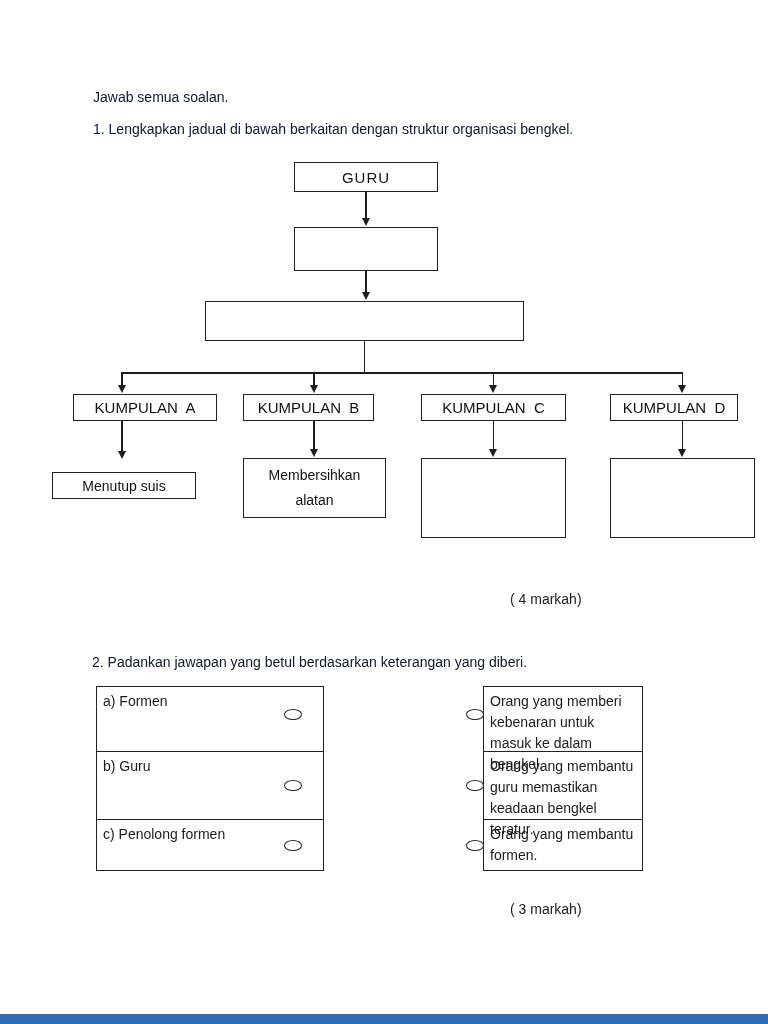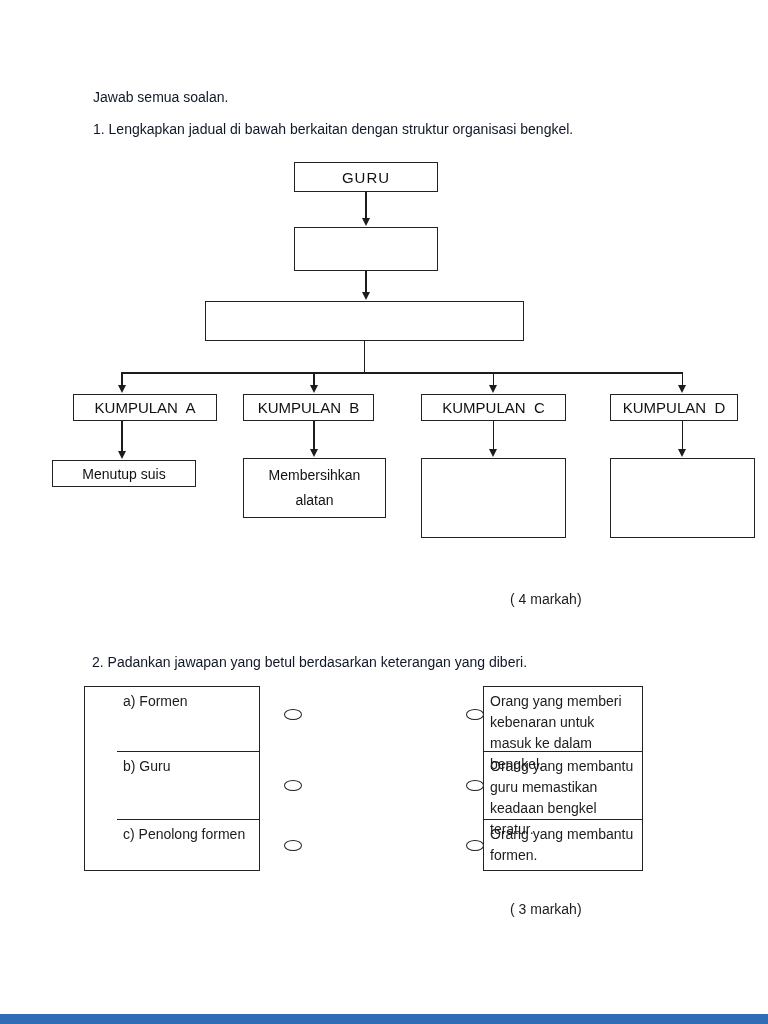--- a/index.html
+++ b/index.html
@@ -85,31 +85,31 @@
     <div class="arrow" style="left:309.5px; top:421px; height:36px;">
         <span class="shaft"></span>
       </div>
     <div class="arrow" style="left:489px;  top:421px; height:36px;">
         <span class="shaft"></span>
       </div>
     <div class="arrow" style="left:678px;  top:421px; height:36px;">
         <span class="shaft"></span>
       </div>
 
-    <div class="box" style="left:52px;  top:460px; width:144px; height:27px; font-size:14px;">Menutup suis</div>
+    <div class="box" style="left:52px;  top:472px; width:144px; height:27px; font-size:14px;">Menutup suis</div>
     <div class="box" style="left:243px; top:458px; width:143px; height:60px; font-size:14px; line-height:25px; padding:0 14px;">Membersihkan alatan</div>
     <div class="box" style="left:421px; top:458px; width:145px; height:80px; font-size:14px;"></div>
     <div class="box" style="left:610px; top:458px; width:145px; height:80px; font-size:14px;"></div>
   </div>
 
   <div class="marks" style="left:510px; top:591px;">( 4 markah)</div>
 
   <div class="txt" style="left:92px; top:653px;">2. Padankan jawapan yang betul berdasarkan keterangan yang diberi.</div>
 
-  <div class="match-table" style="left:84px; top:686px; width:176px;padding-left:32px;">
+  <div class="match-table" style="left:96px; top:686px; width:228px;">
     <div class="match-row" style="height:65px;">
       <span>a) Formen</span>
     </div>
     <div class="match-row" style="height:68px;">
       <span>b) Guru</span>
     </div>
     <div class="match-row" style="height:50px;">
       <span>c) Penolong formen</span>
     </div>
   </div>

